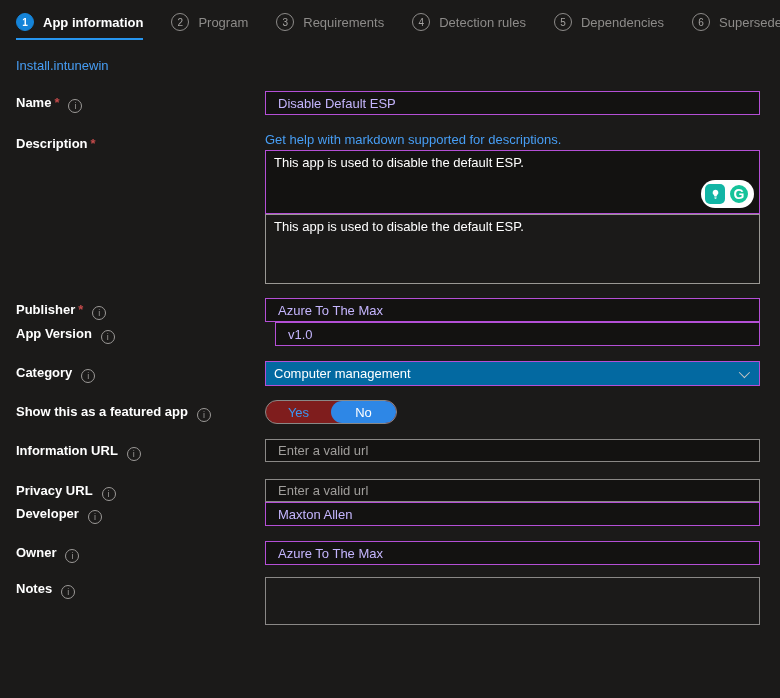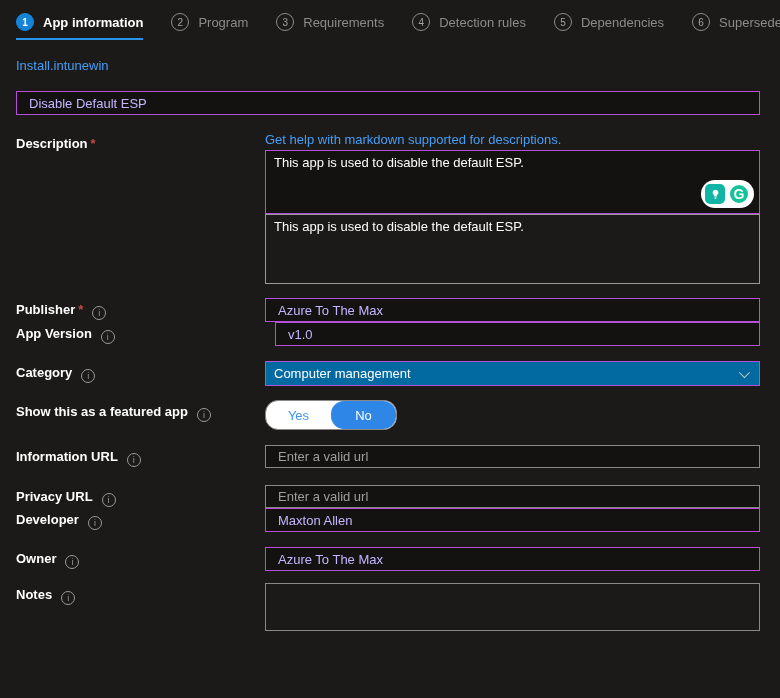--- a/index.html
+++ b/index.html
@@ -146,26 +146,26 @@
   .chevron {
     width: 8px; height: 8px;
     border-right: 1.5px solid #c8c6c4;
     border-bottom: 1.5px solid #c8c6c4;
     transform: rotate(45deg) translateY(-2px);
     flex: none;
   }
 
   
   .toggle {
-    width: 132px; height: 30px;
+    width: 132px; height: 24px;
     border: 1px solid #8a8886;
     border-radius: 13px;
     display: flex;
     overflow: hidden;
-    background: #ffffff;
+    background: #7f1d1d;
   }
   .tseg {
     flex: 1;
     display: flex; align-items: center; justify-content: center;
     font-size: 13px;
     cursor: pointer;
     border-radius: 13px;
   }
   .tseg.yes { color: #3b97f2; }
   .tseg.no { background: #2e87e6; color: #ffffff; }
@@ -202,20 +202,23 @@
 
 <div class="form">
 
   <div class="row" style="margin-bottom:18px;">
     <div class="fcol">
       <a class="link file-link">Install.intunewin</a>
     </div>
   </div>
 
   <div class="row" style="margin-bottom:17px;">
+    <div class="lcol">
+      <span class="lbl">Name</span><span class="asterisk">*</span><span class="info">i</span>
+    </div>
     <div class="fcol">
       <input class="txt" type="text" value="Disable Default ESP" style="">
     </div>
   </div>
 
   <div class="row" style="margin-bottom:14px;">
     <div class="lcol">
       <span class="lbl">Description</span><span class="asterisk">*</span>
     </div>
     <div class="fcol">

